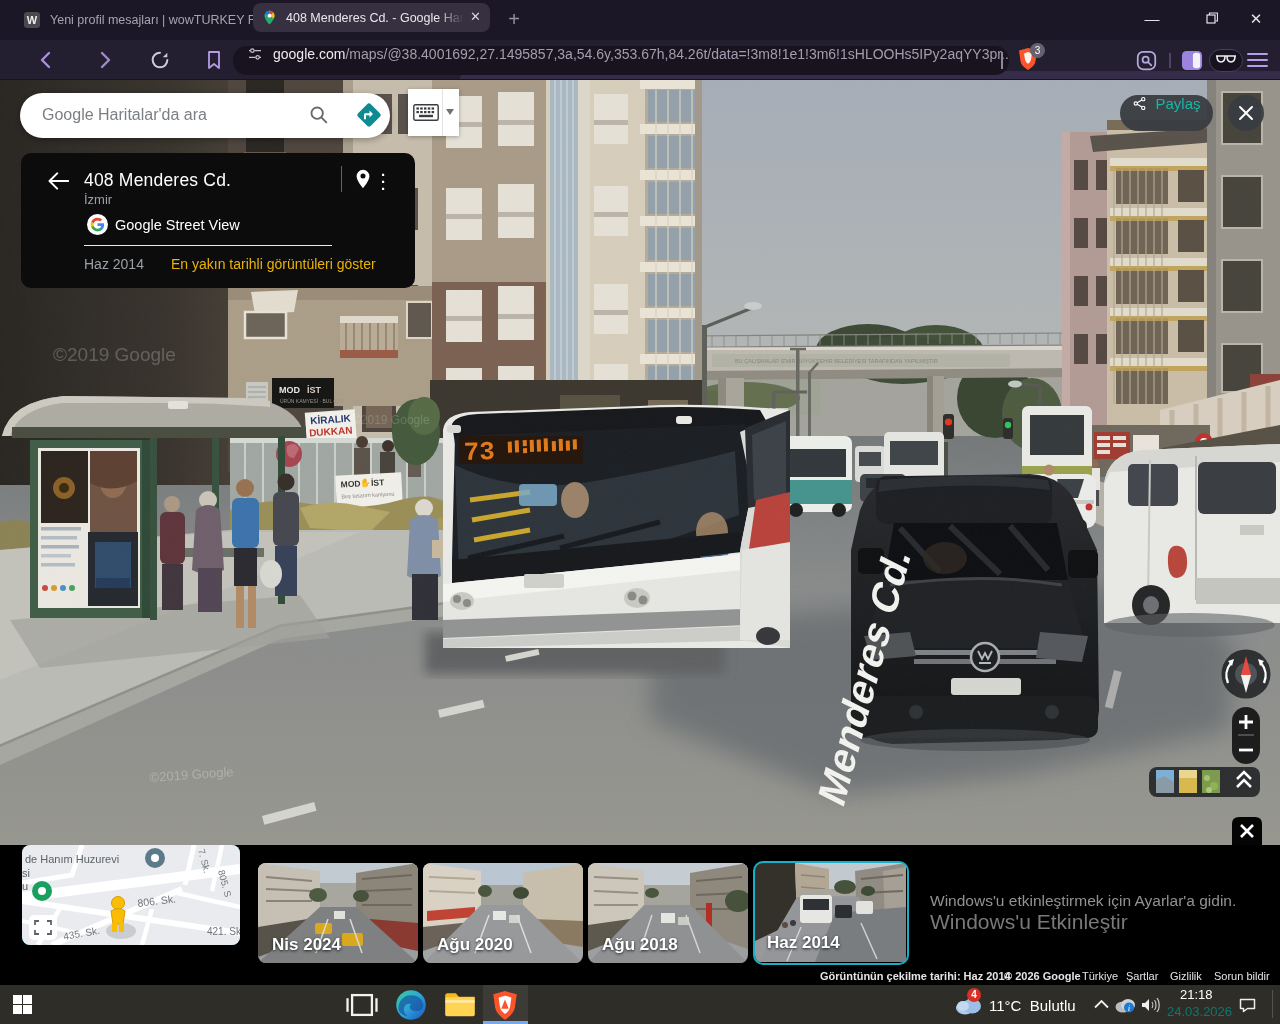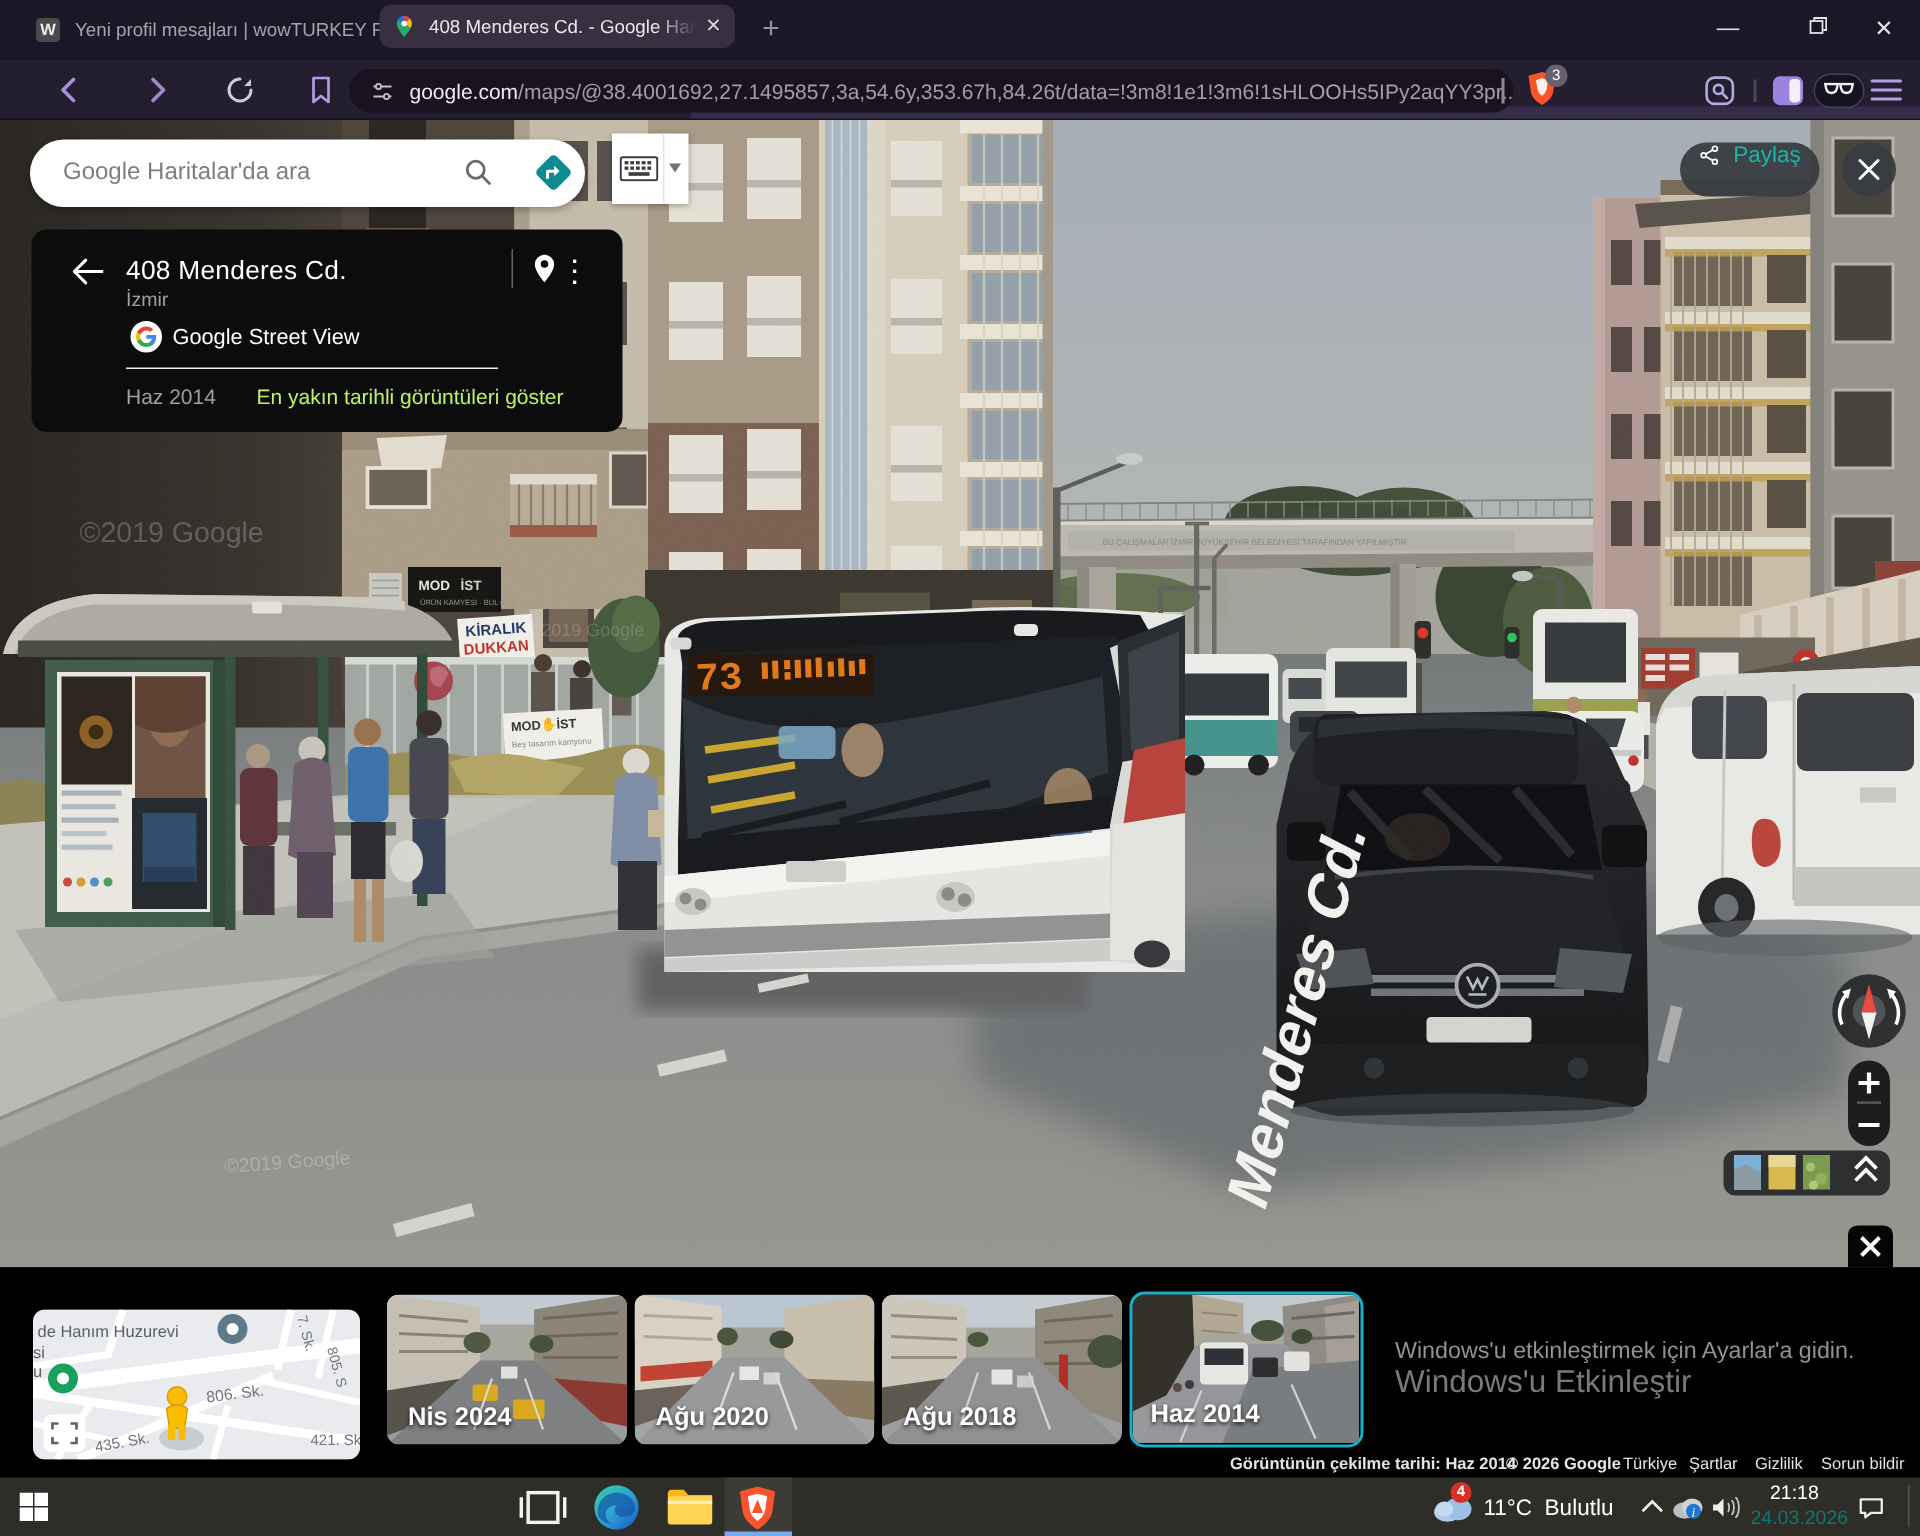--- a/index.html
+++ b/index.html
@@ -9,21 +9,21 @@
 #tabbar{left:0;top:0;width:1280px;height:40px;background:#1c1726}
 #tab1{left:24px;top:7px;width:230px;height:26px;color:#a7a3ad;font-size:12.5px;display:flex;align-items:center;white-space:nowrap;overflow:hidden}
 #tab1 .fav{width:16px;height:16px;background:#4a4a4e;color:#eee;border-radius:3px;font-size:11px;font-weight:bold;display:flex;align-items:center;justify-content:center;margin-right:10px;flex:none}
 #tab2{left:253px;top:3px;width:237px;height:29px;background:#363040;border-radius:8px;color:#e9e7ec;font-size:12.5px;display:flex;align-items:center;padding-left:9px;white-space:nowrap;overflow:hidden}
 #tab2 .ttl{width:178px;overflow:hidden;margin-left:9px;-webkit-mask-image:linear-gradient(90deg,#000 85%,transparent)}
 #tab2 .x{position:absolute;right:9px;top:6px;color:#d8d5dc;font-size:13px}
 #newtab{left:503px;top:9px;width:22px;height:22px;color:#96919e;font-size:20px;font-weight:300;text-align:center;line-height:21px}
 .wbtn{top:10px;height:18px;color:#e4e2e8;font-size:15px;text-align:center}
 
 #navbar{left:0;top:40px;width:1280px;height:40px;background:#241e31}
-#urlbar{left:233px;top:46px;width:776px;height:29px;background:#18131f;border-radius:14px;color:#a39daf;font-size:14px;display:flex;align-items:center;overflow:hidden;white-space:nowrap}
+#urlbar{left:233px;top:46px;width:776px;height:29px;background:#18131f;border-radius:14px;color:#a39daf;font-size:14px;display:flex;align-items:flex-start;overflow:hidden;white-space:nowrap}
 
 #photo{left:0;top:80px;width:1280px;height:765px}
 
 #searchpill{left:20px;top:93px;width:370px;height:45px;background:#fff;border-radius:23px;box-shadow:0 2px 6px rgba(0,0,0,.3)}
 #searchpill .ph{position:absolute;left:22px;top:13px;color:#7b7f83;font-size:16px}
 #kbbox{left:408px;top:89px;width:51px;height:47px;background:#fff;box-shadow:0 1px 4px rgba(0,0,0,.3)}
 #card{left:21px;top:153px;width:394px;height:135px;background:#0c0c0d;border-radius:10px;color:#fff}
 #paylas{left:1120px;top:95px;width:93px;height:36px;background:rgba(57,60,64,.95);border-radius:18px;color:#14b8a6;font-size:15px;display:flex;justify-content:center;gap:8px}
 #svclose{left:1228px;top:95px;width:36px;height:36px;background:rgba(57,60,64,.95);border-radius:50%;color:#fff;display:flex;align-items:center;justify-content:center}
 
@@ -813,21 +813,21 @@
   <div style="position:absolute;left:66px;top:61px;width:21px;height:21px;background:#fff;border-radius:50%"></div>
   <svg style="position:absolute;left:69px;top:64px" width="15" height="15" viewBox="0 0 48 48">
         <path fill="#4285F4" d="M45.1 24.5c0-1.6-.1-3.1-.4-4.5H24v8.5h11.8c-.5 2.8-2.1 5.1-4.4 6.7v5.6h7.2c4.2-3.9 6.5-9.6 6.5-16.3z"></path>
         <path fill="#34A853" d="M24 46c6 0 11-2 14.6-5.3l-7.2-5.6c-2 1.3-4.5 2.1-7.4 2.1-5.7 0-10.6-3.9-12.3-9.1H4.3v5.7C8 41 15.4 46 24 46z"></path>
         <path fill="#FBBC05" d="M11.7 28.1c-.4-1.3-.7-2.7-.7-4.1s.3-2.8.7-4.1v-5.7H4.3C2.9 17 2 20.4 2 24s.9 7 2.3 9.8l7.4-5.7z"></path>
         <path fill="#EA4335" d="M24 10.8c3.2 0 6.1 1.1 8.4 3.3l6.3-6.3C35 4.2 30 2 24 2 15.4 2 8 7 4.3 14.2l7.4 5.7c1.7-5.2 6.6-9.1 12.3-9.1z"></path>
       </svg>
   <div style="position:absolute;left:94px;top:64px;font-size:14.5px;font-weight:500">Google Street View</div>
   <div style="position:absolute;left:63px;top:92px;width:248px;height:1px;background:#e8eaed"></div>
   <div style="position:absolute;left:63px;top:103px;font-size:14px;color:#9aa0a6">Haz 2014</div>
-  <div style="position:absolute;left:150px;top:103px;font-size:14px;color:#bef264">En yakın tarihli görüntüleri göster</div>
+  <div style="position:absolute;left:150px;top:103px;font-size:14px;color:#eab308">En yakın tarihli görüntüleri göster</div>
   <div style="position:absolute;left:320px;top:13px;width:1px;height:26px;background:#5f6368"></div>
   <svg style="position:absolute;left:331px;top:14px" width="22" height="24" viewBox="0 0 24 24">
         <path d="M12 2a7 7 0 0 0-7 7c0 5 7 13 7 13s7-8 7-13a7 7 0 0 0-7-7zm0 9.5A2.5 2.5 0 1 1 12 6a2.5 2.5 0 0 1 0 5.5z" fill="#fff"></path>
       </svg>
   <div style="position:absolute;left:360px;top:14px;color:#fff;font-size:15px;font-weight:bold;line-height:7px">.<br>.<br>.</div>
 </div>
 <div class="abs" id="paylas">
   <svg width="15" height="17" viewBox="0 0 24 24">
         <circle cx="18" cy="5" r="2.6" fill="none" stroke="#fff" stroke-width="1.8"></circle>
         <circle cx="6" cy="12" r="2.6" fill="none" stroke="#fff" stroke-width="1.8"></circle>
@@ -836,21 +836,21 @@
       </svg>
   Paylaş
 </div>
 <div class="abs" id="svclose">
       <svg width="16" height="16" viewBox="0 0 16 16">
         <path d="M2 2l12 12M14 2L2 14" stroke="#fff" stroke-width="2" stroke-linecap="round"></path>
       </svg>
     </div>
 
 <div class="abs" id="panel">
-  <div class="thumb" id="minimap" style="left:22px;top:28px;width:218px;height:100px;border-radius:8px;background:#0ea5e9">
+  <div class="thumb" id="minimap" style="left:22px;top:0;width:218px;height:100px;border-radius:8px;background:#0ea5e9">
     <svg width="218" height="100" viewBox="0 0 218 100">
       <rect width="218" height="100" fill="#e9ebee"></rect>
       <path d="M0 52 L218 24" stroke="#fff" stroke-width="10"></path>
       <path d="M0 56 L218 88" stroke="#fff" stroke-width="6" fill="none"></path>
       <path d="M30 100 L160 44" stroke="#fff" stroke-width="6"></path>
       <path d="M172 0 L163 40" stroke="#fff" stroke-width="5"></path>
       <path d="M200 0 L190 46" stroke="#fff" stroke-width="4.5"></path>
       <path d="M40 60 L16 100" stroke="#fff" stroke-width="4.5"></path>
       <path d="M130 64 L120 100" stroke="#fff" stroke-width="4.5"></path>
       <path d="M155 48 L218 62" stroke="#fff" stroke-width="4.5"></path>

